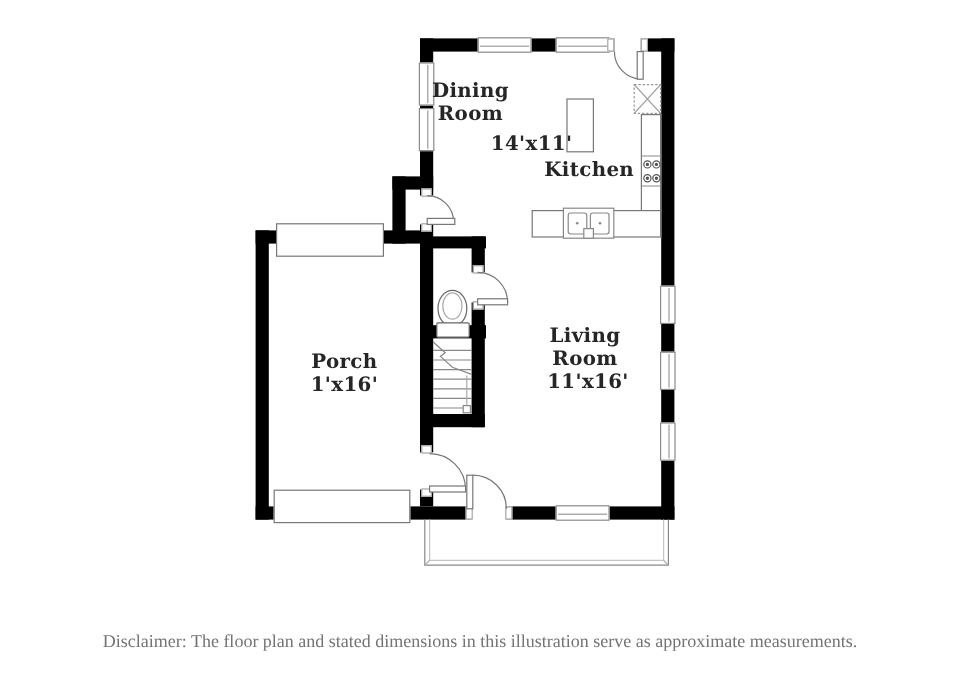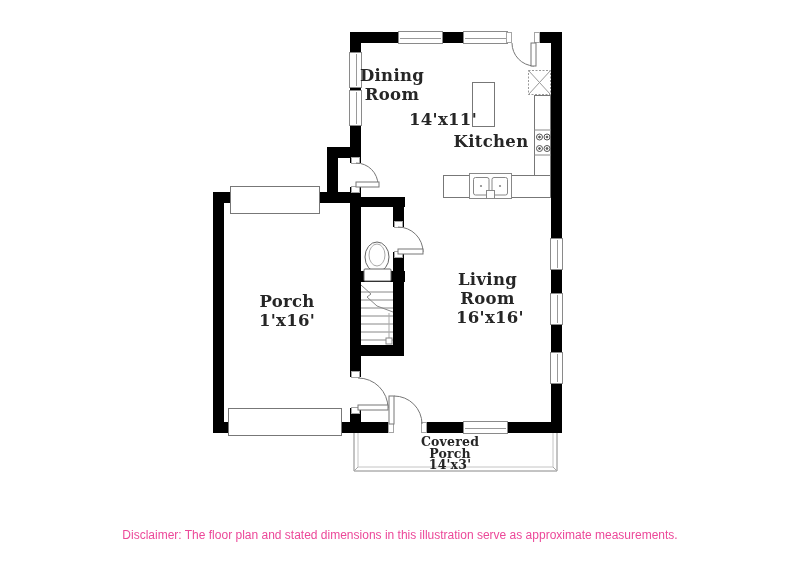--- a/index.html
+++ b/index.html
@@ -10,22 +10,22 @@
   .win-h::after{content:"";position:absolute;left:1px;right:1px;top:50%;border-top:1px solid #9a9a9a;}
   .win-v::after{content:"";position:absolute;top:1px;bottom:1px;left:50%;border-left:1px solid #9a9a9a;}
   .fix{position:absolute;background:#fff;border:1px solid #777;box-sizing:border-box;}
   .jamb{position:absolute;background:#fff;border:1px solid #a5a5a5;box-sizing:border-box;}
   .room-label{position:absolute;text-align:center;color:#262626;font-weight:bold;
               font-size:16.5px;line-height:19px;letter-spacing:.3px;}
   .room-label span{display:block;}
   .porch-label{font-size:12.5px;line-height:11.5px;letter-spacing:.2px;}
   .porch-label span{display:block;line-height:11.5px;}
   .overlay{position:absolute;left:0;top:0;pointer-events:none;}
-  .disclaimer{position:absolute;left:0;right:0;top:527px;text-align:center;color:#ec4899;
-              font-family:Liberation Sans, sans-serif;font-size:12px;line-height:17.5px;}
+  .disclaimer{position:absolute;left:0;right:0;top:527px;text-align:center;color:#737373;
+              font-family:Liberation Serif, serif;font-size:15px;line-height:17.5px;}
 </style>
 </head>
 <body>
 
 <div class="canvas">
 
   <div class="wall" style="left:350px;top:32px;width:162px;height:11px;"></div>
   <div class="wall" style="left:534px;top:32px;width:28px;height:11px;"></div>
   <div class="wall" style="left:551px;top:32px;width:11px;height:401px;"></div>
   <div class="wall" style="left:213px;top:422px;width:180px;height:11px;"></div>
@@ -142,24 +142,20 @@
 
   <div class="room-label" style="left:351px;top:66px;width:82px;">Dining Room</div>
   <div class="room-label" style="left:402px;top:110px;width:82px;">14'x11'</div>
   <div class="room-label" style="left:450px;top:132px;width:82px;">Kitchen</div>
   <div class="room-label" style="left:246px;top:292px;width:82px;">
     <span>Porch</span>
     <span>1'x16'</span>
   </div>
   <div class="room-label" style="left:456px;top:270px;width:63px;">
     <span>Living Room</span>
-    <span>16'x16'</span>
-  </div>
-  <div class="room-label porch-label" style="left:409px;top:436px;width:82px;">
-    <span>Covered Porch</span>
-    <span>14'x3'</span>
+    <span>11'x16'</span>
   </div>
 
   <div class="disclaimer">
     <div>Disclaimer: The floor plan and stated dimensions in this illustration serve as approximate measurements.</div>
   </div>
 
 </div>
 
 </body></html>

